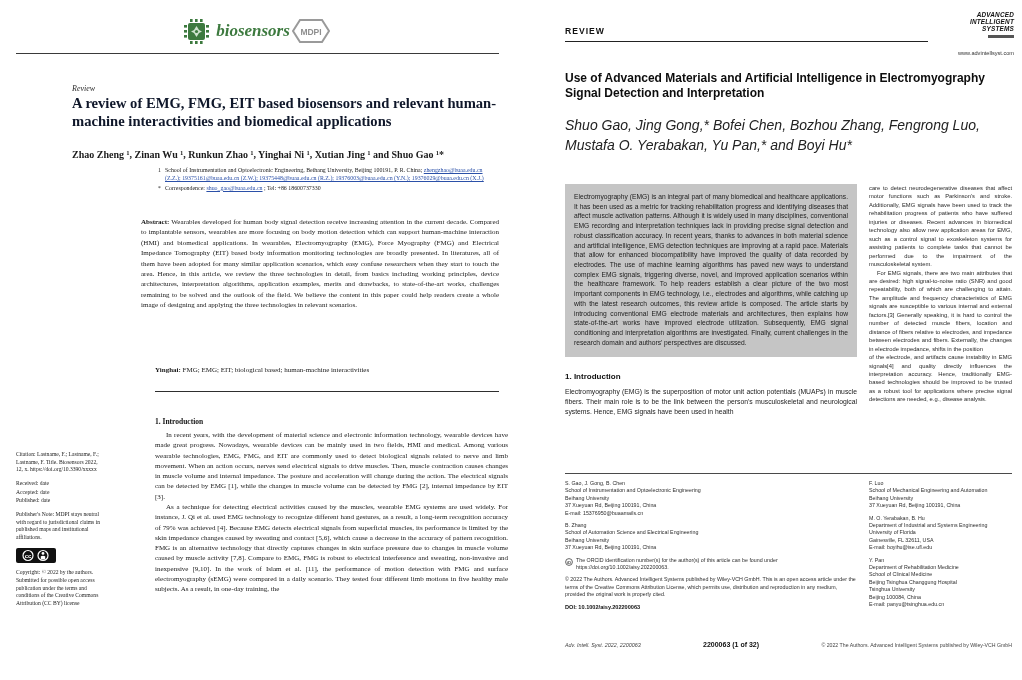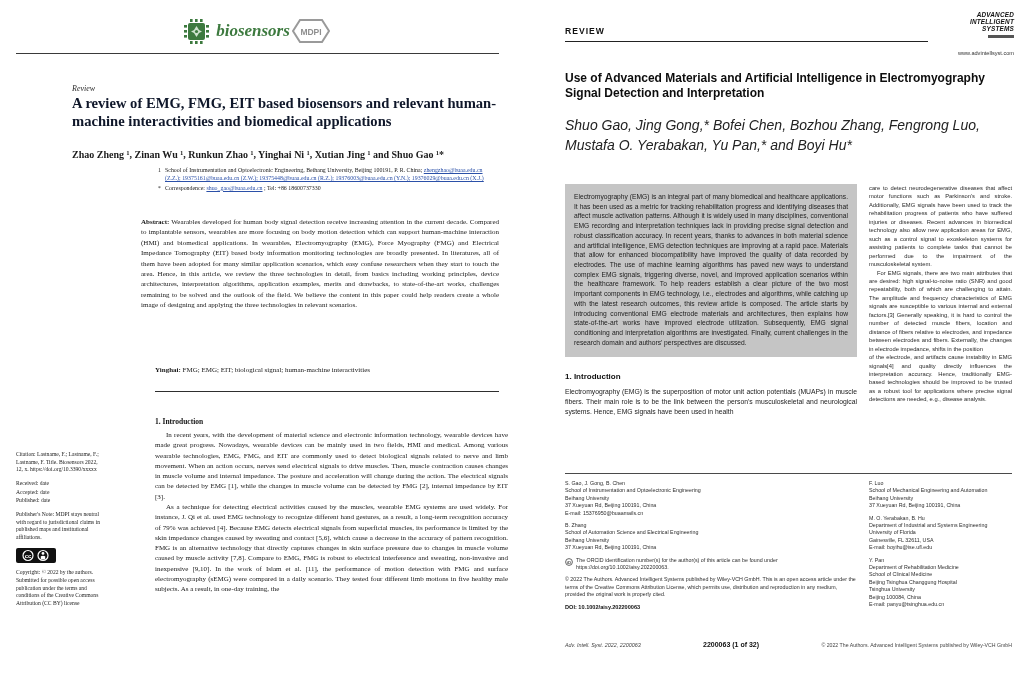--- a/index.html
+++ b/index.html
@@ -117,21 +117,21 @@
           <span>; Tel: +86 18600737330</span>
         </span>
       </div>
     </div>
 
     <div class="a lp-abstract">
       <span class="b">Abstract:</span><span> Wearables developed for human body signal detection receive increasing attention in the current decade. Compared to implantable sensors, wearables are more focusing on body motion detection which can support human-machine interaction (HMI) and biomedical applications. In wearables, Electromyography (EMG), Force Myography (FMG) and Electrical Impedance Tomography (EIT) based body information monitoring technologies are broadly presented. In literatures, all of them have been adopted for many similar application scenarios, which easy confuse researchers when they start to touch the area. Hence, in this article, we review the three technologies in detail, from basics including working principles, device architectures, interpretation algorithms, application examples, merits and drawbacks, to state-of-the-art works, challenges remaining to be solved and the outlook of the field. We believe the content in this paper could help readers create a whole image of designing and applying the three technologies in relevant scenarios.</span>
     </div>
 
     <div class="a lp-keywords">
-      <span class="b">Yinghai:</span><span> FMG; EMG; EIT; biological signal; human-machine interactivities</span>
+      <span class="b">Yinghai:</span><span> FMG; EMG; EIT; biological based; human-machine interactivities</span>
     </div>
     <div class="a lp-rule2"></div>
 
     <div class="a lp-sec">1. Introduction</div>
     <div class="a lp-intro">
       <p>In recent years, with the development of material science and electronic information technology, wearable devices have made great progress. Nowadays, wearable devices can be mainly used in two fields, HMI and medical. Among various wearable technologies, EMG, FMG, and EIT are commonly used to detect biological signals related to nerve and limb movement. When an action occurs, nerves send electrical signals to drive muscles. Then, muscle contraction causes changes in muscle volume and internal impedance. The posture and acceleration will change during the action. The electrical signals can be detected by EMG [1], while the changes in muscle volume can be detected by FMG [2], internal impedance by EIT [3].</p>
       <p>As a technique for detecting electrical activities caused by the muscles, wearable EMG systems are used widely. For instance, J. Qi et al. used EMG technology to recognize different hand gestures, as a result, a long-term recognition accuracy of 79% was achieved [4]. Because EMG detects electrical signals from superficial muscles, its performance is limited by the skin impedance changes caused by sweating and contact [5,6], which cause a decrease in the accuracy of pattern recognition. FMG is an alternative technology that directly captures changes in skin surface pressure due to changes in muscle volume caused by muscle activity [7,8]. Compare to EMG, FMG is robust to electrical interference and sweating, non-invasive and inexpensive [9,10]. In the work of Islam et al. [11], the performance of motion detection with FMG and surface electromyography (sEMG) were compared in a daily scenario. They tested four different limb motions in five healthy male subjects. As a result, in one-day training, the</p>
     </div>
 
     <div class="a lp-side">

